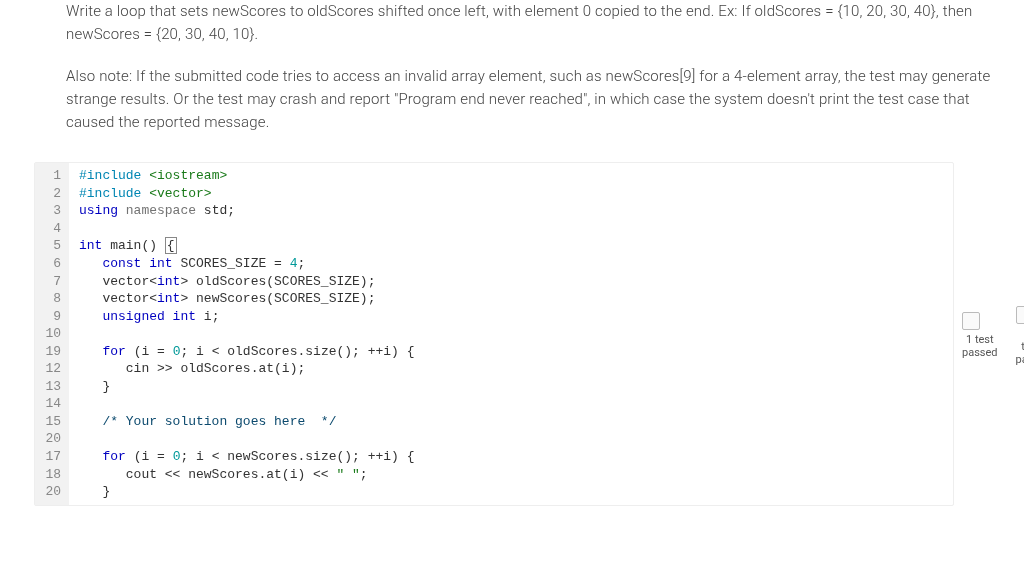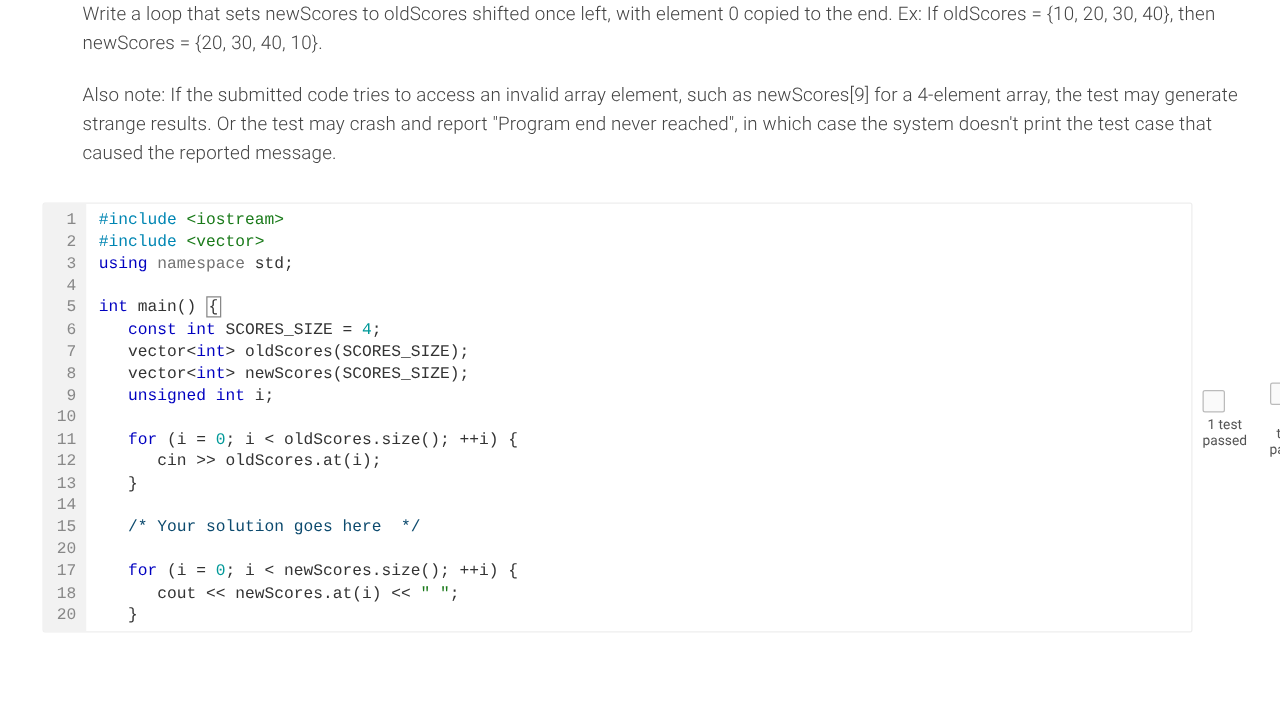--- a/index.html
+++ b/index.html
@@ -94,21 +94,21 @@
           <div>1</div>
           <div>2</div>
           <div>3</div>
           <div>4</div>
           <div>5</div>
           <div>6</div>
           <div>7</div>
           <div>8</div>
           <div>9</div>
           <div>10</div>
-          <div>11</div>
+          <div>19</div>
           <div>12</div>
           <div>13</div>
           <div>14</div>
           <div>15</div>
           <div>20</div>
           <div>17</div>
           <div>18</div>
           <div>20</div>
         </div>
       <div class="code" id="code"><div><span class="tok-pp">#include </span><span class="tok-str">&lt;iostream&gt;</span></div><div><span class="tok-pp">#include </span><span class="tok-str">&lt;vector&gt;</span></div><div><span class="tok-kw">using </span><span class="tok-ns">namespace </span><span class="tok-id">std;</span></div><div>&nbsp;</div><div><span class="tok-type">int </span><span class="tok-id">main() </span><span style="border: 1px solid rgb(136, 136, 136); padding: 0px 1px;">{</span></div><div><span class="tok-id">   </span><span class="tok-kw">const </span><span class="tok-type">int </span><span class="tok-id">SCORES_SIZE = </span><span class="tok-num">4</span><span class="tok-id">;</span></div><div><span class="tok-id">   vector&lt;</span><span class="tok-type">int</span><span class="tok-id">&gt; oldScores(SCORES_SIZE);</span></div><div><span class="tok-id">   vector&lt;</span><span class="tok-type">int</span><span class="tok-id">&gt; newScores(SCORES_SIZE);</span></div><div><span class="tok-id">   </span><span class="tok-type">unsigned int </span><span class="tok-id">i;</span></div><div>&nbsp;</div><div><span class="tok-id">   </span><span class="tok-kw">for </span><span class="tok-id">(i = </span><span class="tok-num">0</span><span class="tok-id">; i &lt; oldScores.size(); ++i) {</span></div><div><span class="tok-id">      cin &gt;&gt; oldScores.at(i);</span></div><div><span class="tok-id">   }</span></div><div>&nbsp;</div><div><span class="tok-id">   </span><span class="tok-cmt">/* Your solution goes here  */</span></div><div>&nbsp;</div><div><span class="tok-id">   </span><span class="tok-kw">for </span><span class="tok-id">(i = </span><span class="tok-num">0</span><span class="tok-id">; i &lt; newScores.size(); ++i) {</span></div><div><span class="tok-id">      cout &lt;&lt; newScores.at(i) &lt;&lt; </span><span class="tok-str">" "</span><span class="tok-id">;</span></div><div><span class="tok-id">   }</span></div></div>

